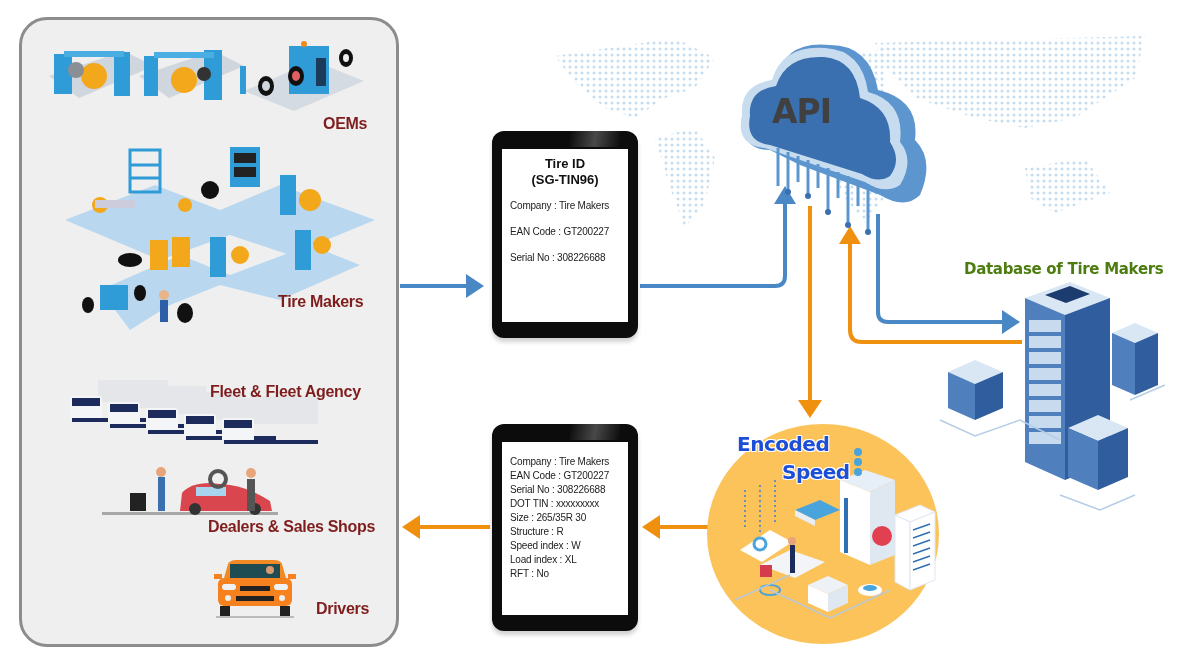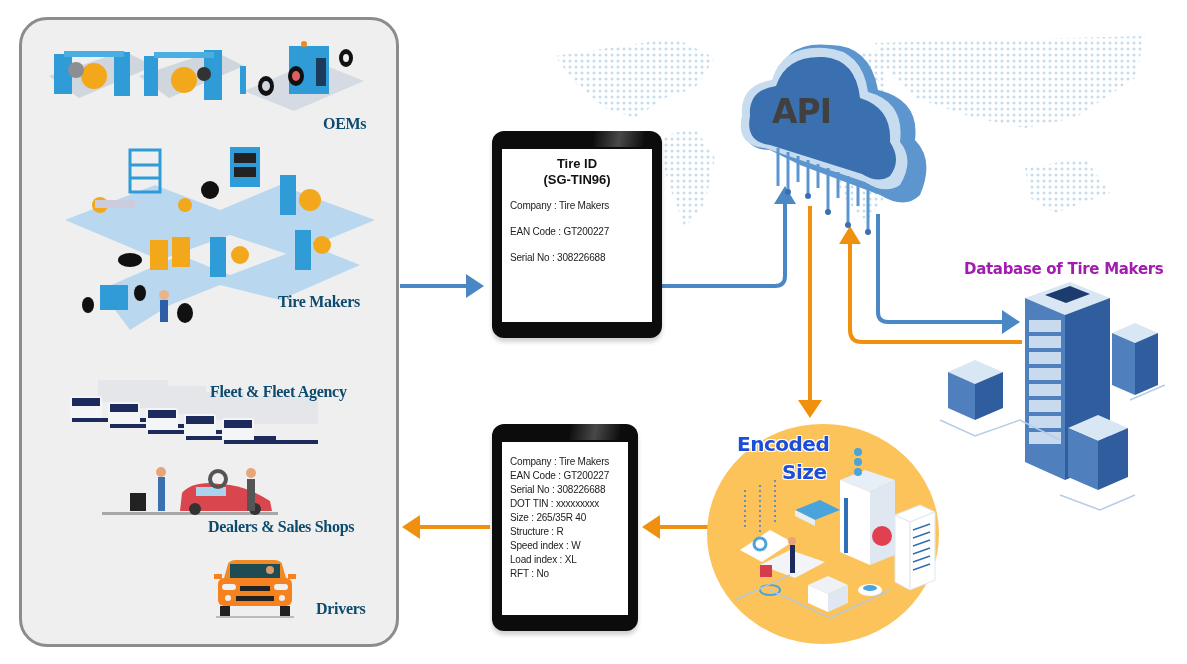--- a/index.html
+++ b/index.html
@@ -4,42 +4,42 @@
 <style>
   * { box-sizing: border-box; margin: 0; padding: 0; }
   html, body { width: 1187px; height: 664px; background: #ffffff; overflow: hidden; }
   body { position: relative; font-family: "Liberation Sans", sans-serif; }
 
   .panel {
     position: absolute; left: 19px; top: 17px; width: 380px; height: 630px;
     background: #efefef; border: 3px solid #8c8c8c; border-radius: 28px;
   }
   .stage-label {
-    position: absolute; color: #0c4a6e; font-weight: bold; font-size: 16px;
-    font-family: Liberation Serif, serif; letter-spacing: -0.3px; white-space: nowrap;
+    position: absolute; color: #7f1d1d; font-weight: bold; font-size: 16px;
+    font-family: Liberation Sans, sans-serif; letter-spacing: -0.3px; white-space: nowrap;
   }
   .illus { position: absolute; }
 
   .tablet {
     position: absolute; background: #0c0c0c; border-radius: 12px;
     box-shadow: 0 4px 4px rgba(0,0,0,0.18);
   }
   .tablet .screen {
     position: absolute; left: 10px; right: 10px; top: 18px; bottom: 16px; background: #ffffff;
   }
   .tablet .gloss {
     position: absolute; right: 18px; top: 0; width: 50px; height: 16px;
     background: linear-gradient(100deg, rgba(255,255,255,0) 0%, rgba(255,255,255,0.25) 50%, rgba(255,255,255,0) 100%);
   }
   .t-title { text-align: center; font-weight: bold; font-size: 13px; color: #111; line-height: 16px; }
   .t-line { font-family: "Liberation Sans", sans-serif; font-size: 10px; color: #222; white-space: nowrap; letter-spacing: -0.2px; }
 
   .worldmap { position: absolute; left: 555px; top: 28px; width: 600px; height: 200px; }
 
-  .db-label { position: absolute; left: 964px; top: 260px; color: #a21caf; font-weight: bold; font-size: 15px; font-family: "DejaVu Sans", sans-serif; letter-spacing: -0.3px; }
+  .db-label { position: absolute; left: 964px; top: 260px; color: #4d7c0f; font-weight: bold; font-size: 15px; font-family: "DejaVu Sans", sans-serif; letter-spacing: -0.3px; }
 
   .enc-circle {
     position: absolute; left: 707px; top: 424px; width: 232px; height: 220px; border-radius: 50%;
     background: #fbc35a;
   }
   .enc-text {
     position: absolute; color: #1d4ed8; font-weight: bold; font-size: 20px; font-family: "DejaVu Sans", sans-serif;
     text-shadow: 1px 1px 0 #fff, -1px -1px 0 #fff, 1px -1px 0 #fff, -1px 1px 0 #fff;
     letter-spacing: -0.5px;
   }
@@ -284,39 +284,39 @@
       <path d="M1130,400 L1165,385"></path>
       <path d="M1060,495 L1100,510 L1135,495"></path>
     </g>
   </g>
 </svg>
 
 <div class="db-label">Database of Tire Makers</div>
 
 <div style="position:absolute;left:772px;top:92px;color:#404040;font-weight:bold;font-size:33px;font-family:'DejaVu Sans',sans-serif;letter-spacing:-1px;">API</div>
 
-<div class="tablet" style="left:492px;top:131px;width:170px;height:207px;">
+<div class="tablet" style="left:492px;top:131px;width:146px;height:207px;">
   <div class="gloss"></div>
   <div class="screen">
     <div class="t-title" style="margin-top:7px;">Tire ID</div>
     <div class="t-title">(SG-TIN96)</div>
     <div class="t-line" style="margin:12px 0 0 8px;">Company : Tire Makers</div>
     <div class="t-line" style="margin:15px 0 0 8px;">EAN Code : GT200227</div>
     <div class="t-line" style="margin:15px 0 0 8px;">Serial No : 308226688</div>
   </div>
 </div>
 
 <div class="tablet" style="left:492px;top:424px;width:146px;height:207px;">
   <div class="gloss"></div>
   <div class="screen" style="padding:13px 0 0 8px;">
     <div class="t-line" style="line-height:14px;">Company : Tire Makers</div>
     <div class="t-line" style="line-height:14px;">EAN Code : GT200227</div>
     <div class="t-line" style="line-height:14px;">Serial No : 308226688</div>
     <div class="t-line" style="line-height:14px;">DOT TIN : xxxxxxxxx</div>
-    <div class="t-line" style="line-height:14px;">Size : 265/35R 40</div>
+    <div class="t-line" style="line-height:14px;">Size : 265/35R 30</div>
     <div class="t-line" style="line-height:14px;">Structure : R</div>
     <div class="t-line" style="line-height:14px;">Speed index : W</div>
     <div class="t-line" style="line-height:14px;">Load index : XL</div>
     <div class="t-line" style="line-height:14px;">RFT : No</div>
   </div>
 </div>
 
 <div class="enc-circle"></div>
 <svg class="illus" style="left:730px;top:440px" width="210" height="200" viewBox="0 0 210 200">
   <g stroke="#6e8fb5" stroke-width="2" stroke-dasharray="2 3">
@@ -360,13 +360,13 @@
   </g>
   <ellipse cx="140" cy="150" rx="12" ry="6" fill="#ffffff"></ellipse>
     <ellipse cx="140" cy="148" rx="7" ry="3" fill="#4aa4dc"></ellipse>
   <ellipse cx="40" cy="150" rx="10" ry="5" fill="none" stroke="#4aa4dc" stroke-width="2"></ellipse>
   <g fill="none" stroke="#b9c8d8" stroke-width="1.5">
     <path d="M5,160 L60,135"></path>
       <path d="M40,150 L100,178 L160,150"></path>
   </g>
 </svg>
 <div class="enc-text" style="left:737px;top:432px;">Encoded</div>
-<div class="enc-text" style="left:782px;top:460px;">Size</div>
+<div class="enc-text" style="left:782px;top:460px;">Speed</div>
 
 </body></html>

